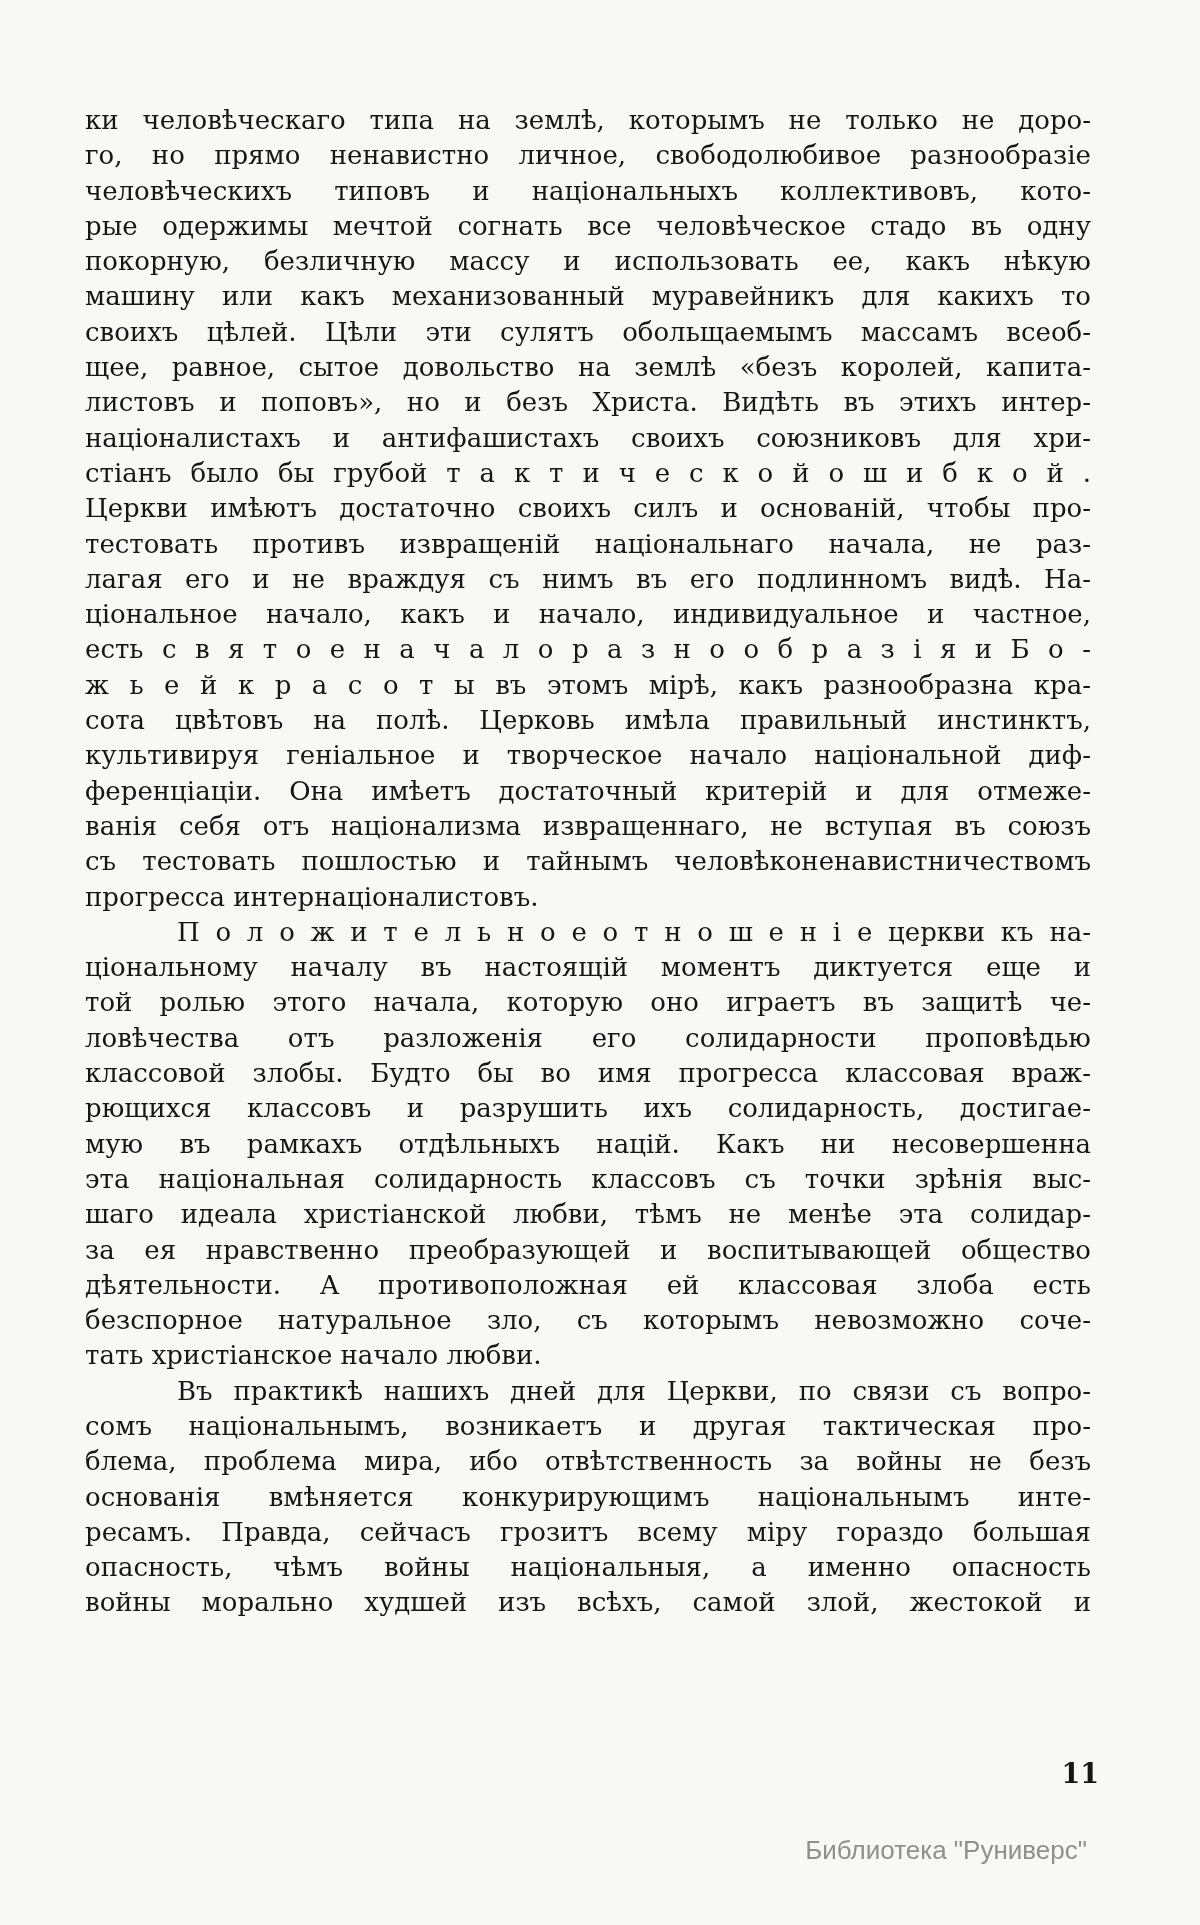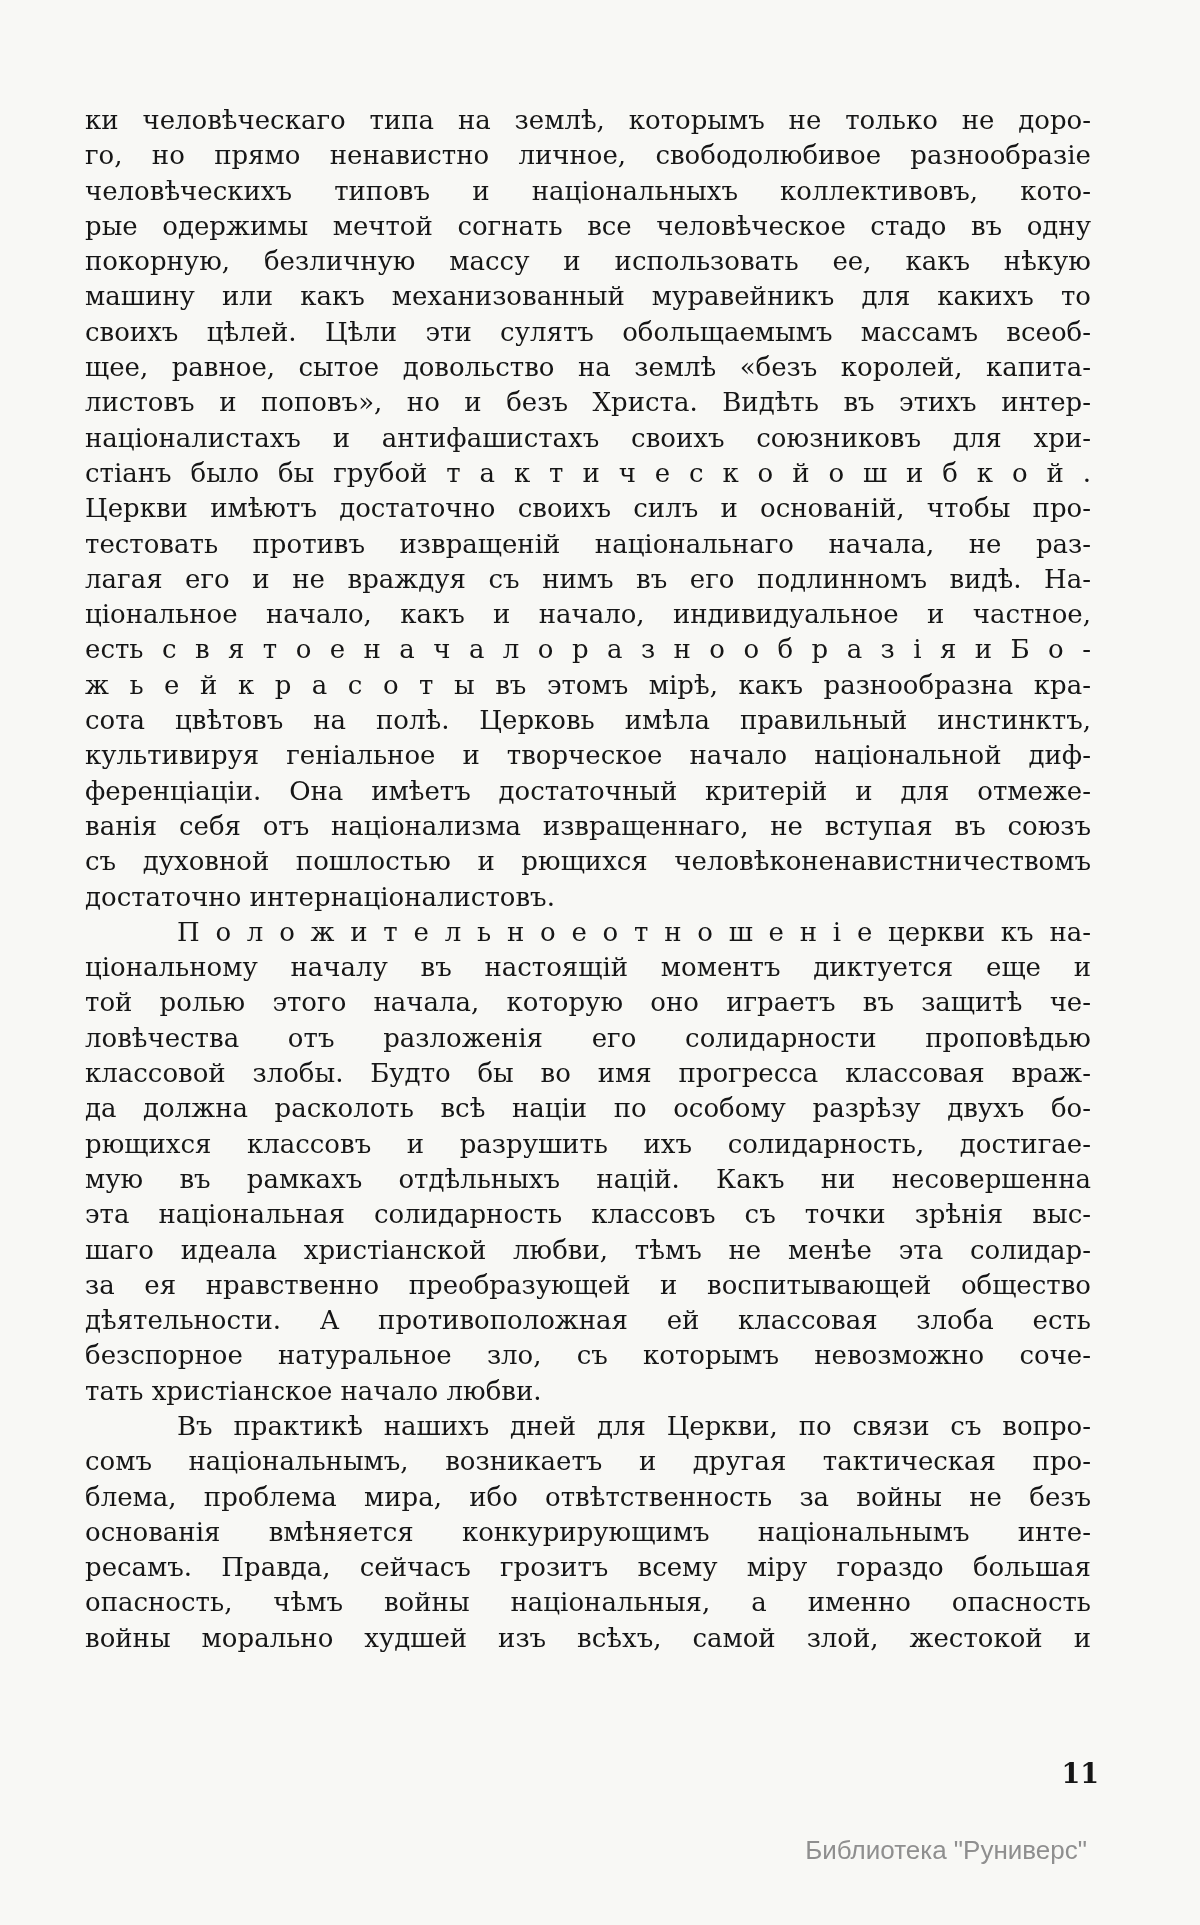--- a/index.html
+++ b/index.html
@@ -75,28 +75,27 @@
       <div class="line">Церкви имѣютъ достаточно своихъ силъ и основаній, чтобы про-</div>
       <div class="line">тестовать противъ извращеній національнаго начала, не раз-</div>
       <div class="line">лагая его и не враждуя съ нимъ въ его подлинномъ видѣ. На-</div>
       <div class="line">ціональное начало, какъ и начало, индивидуальное и частное,</div>
       <div class="line">есть с в я т о е н а ч а л о р а з н о о б р а з і я и Б о -</div>
       <div class="line">ж ь е й к р а с о т ы въ этомъ мірѣ, какъ разнообразна кра-</div>
       <div class="line">сота цвѣтовъ на полѣ. Церковь имѣла правильный инстинктъ,</div>
       <div class="line">культивируя геніальное и творческое начало національной диф-</div>
       <div class="line">ференціаціи. Она имѣетъ достаточный критерій и для отмеже-</div>
       <div class="line">ванія себя отъ націонализма извращеннаго, не вступая въ союзъ</div>
-      <div class="line">съ духовной пошлостью и рющихся человѣконенавистничествомъ</div>
-      <div class="line para-end">достаточно интернаціоналистовъ.</div>
+      <div class="line">съ тестовать пошлостью и тайнымъ человѣконенавистничествомъ</div>
+      <div class="line para-end">прогресса интернаціоналистовъ.</div>
       <div class="line indent">П о л о ж и т е л ь н о е о т н о ш е н і е церкви къ на-</div>
       <div class="line">ціональному началу въ настоящій моментъ диктуется еще и</div>
       <div class="line">той ролью этого начала, которую оно играетъ въ защитѣ че-</div>
       <div class="line">ловѣчества отъ разложенія его солидарности проповѣдью</div>
       <div class="line">классовой злобы. Будто бы во имя прогресса классовая враж-</div>
-      <div class="line">да должна расколоть всѣ націи по особому разрѣзу двухъ бо-</div>
       <div class="line">рющихся классовъ и разрушить ихъ солидарность, достигае-</div>
       <div class="line">мую въ рамкахъ отдѣльныхъ націй. Какъ ни несовершенна</div>
       <div class="line">эта національная солидарность классовъ съ точки зрѣнія выс-</div>
       <div class="line">шаго идеала христіанской любви, тѣмъ не менѣе эта солидар-</div>
       <div class="line">за ея нравственно преобразующей и воспитывающей общество</div>
       <div class="line">дѣятельности. А противоположная ей классовая злоба есть</div>
       <div class="line">безспорное натуральное зло, съ которымъ невозможно соче-</div>
       <div class="line para-end">тать христіанское начало любви.</div>
       <div class="line indent">Въ практикѣ нашихъ дней для Церкви, по связи съ вопро-</div>
       <div class="line">сомъ національнымъ, возникаетъ и другая тактическая про-</div>

